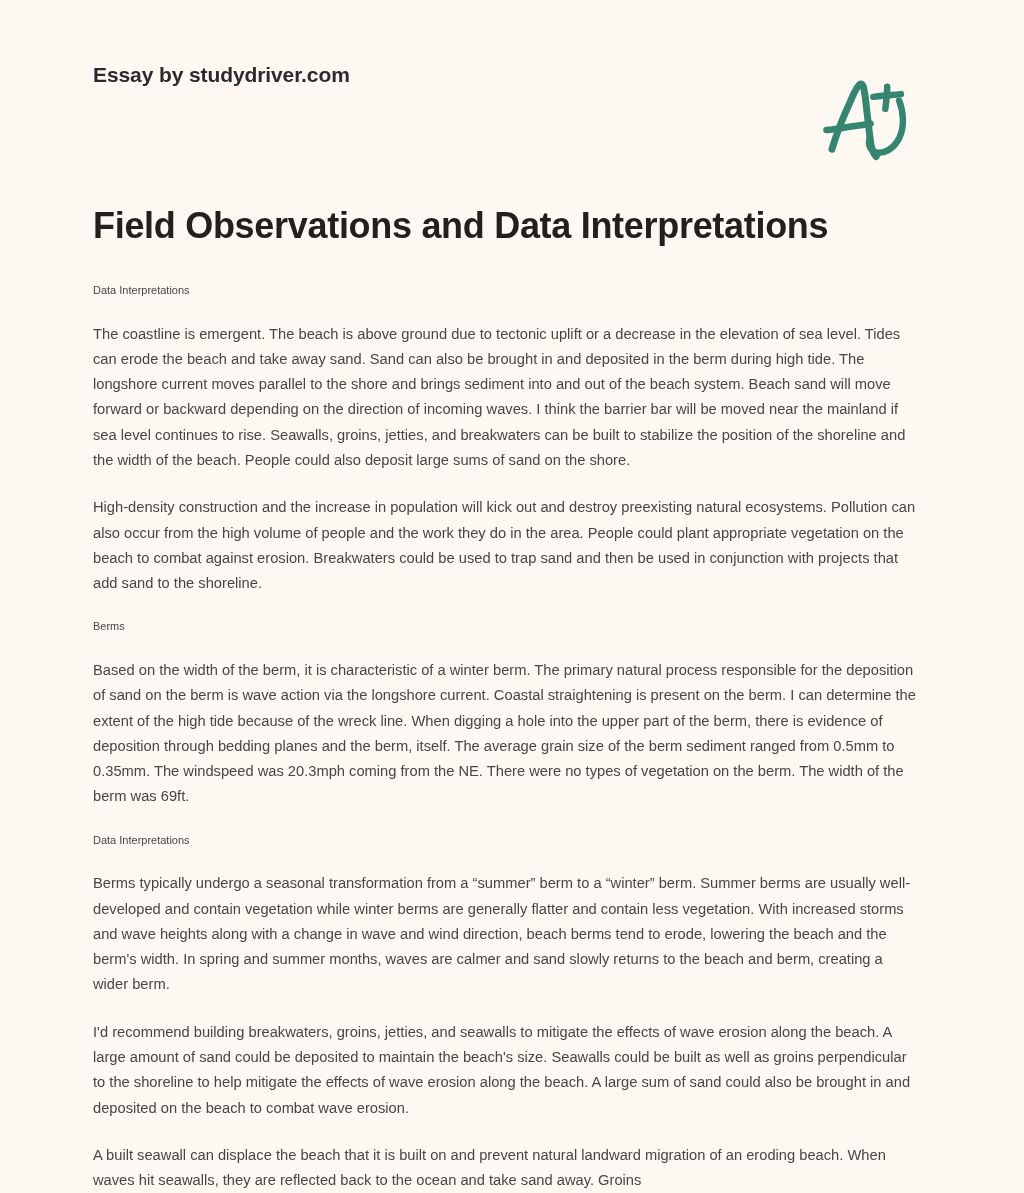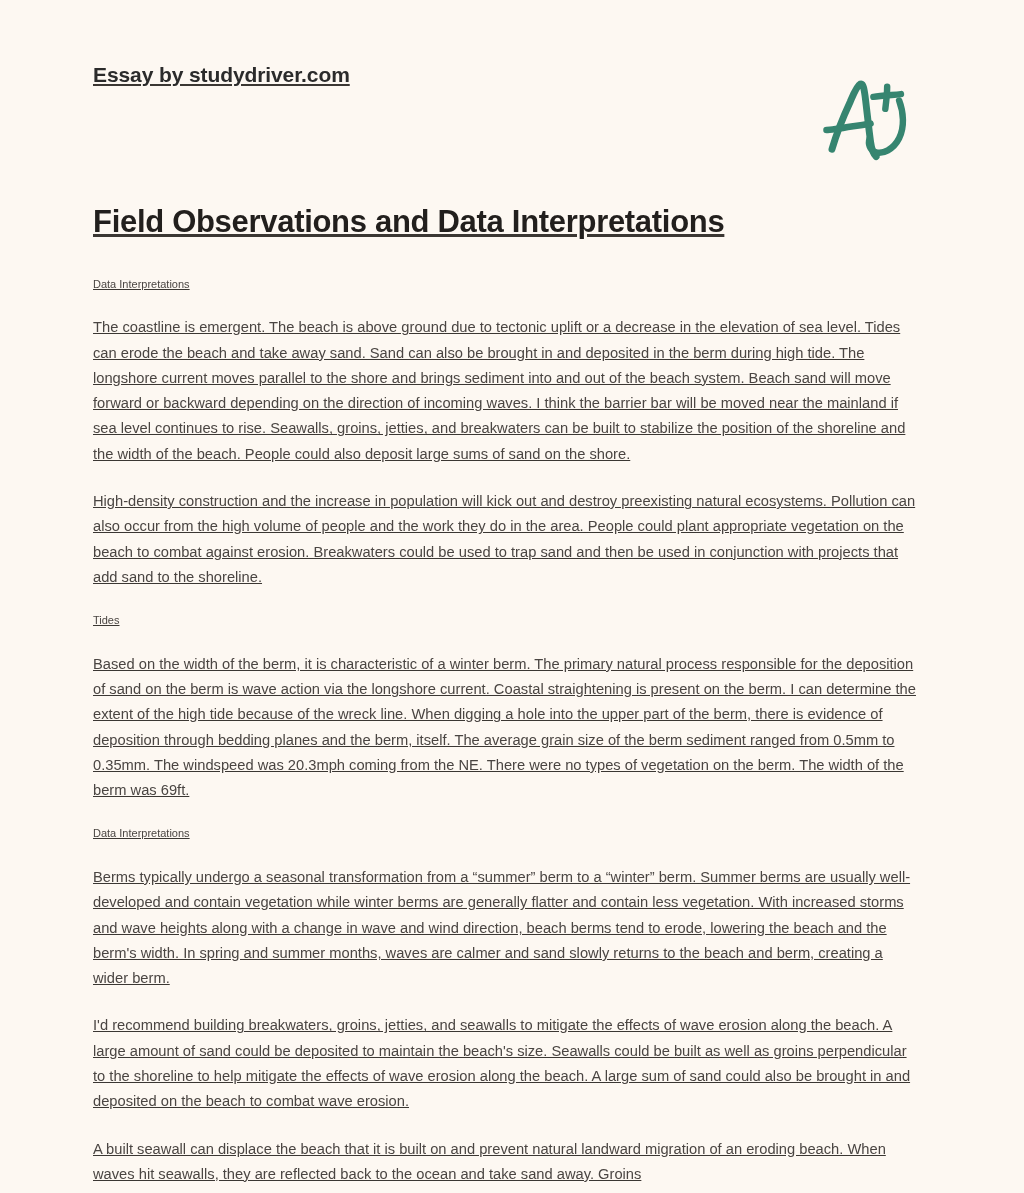--- a/index.html
+++ b/index.html
@@ -15,21 +15,20 @@
     overflow: hidden;
     position: relative;
   }
 
   .page {
     position: relative;
     width: 1024px;
     height: 1193px;
     box-sizing: border-box;
     padding: 0 93px 0 93px;
-    text-decoration: underline;
   }
 
   
   .header {
     position: relative;
     padding-top: 62px;
     height: 118px;
     box-sizing: border-box;
   }
 
@@ -72,21 +71,21 @@
     width: 92px;
     height: 92px;
   }
 
   
   .article {
     padding-top: 85px;
   }
 
   .article-title {
-    font-size: 31px;
+    font-size: 36px;
     font-weight: bold;
     color: #221f1d;
     letter-spacing: -0.3px;
     line-height: 1.25;
     margin: 0 0 34px 0;
   }
 
   .section-label {
     font-size: 11px;
     color: #4a4542;
@@ -132,21 +131,21 @@
       </g>
     </svg>
   </div>
 
   <div class="article">
     <h1 class="article-title">Field Observations and Data Interpretations</h1>
 
     <div class="section-label">Data Interpretations</div>
     <p class="para">The coastline is emergent. The beach is above ground due to tectonic uplift or a decrease in the elevation of sea level. Tides can erode the beach and take away sand. Sand can also be brought in and deposited in the berm during high tide. The longshore current moves parallel to the shore and brings sediment into and out of the beach system. Beach sand will move forward or backward depending on the direction of incoming waves. I think the barrier bar will be moved near the mainland if sea level continues to rise. Seawalls, groins, jetties, and breakwaters can be built to stabilize the position of the shoreline and the width of the beach. People could also deposit large sums of sand on the shore.</p>
     <p class="para">High-density construction and the increase in population will kick out and destroy preexisting natural ecosystems. Pollution can also occur from the high volume of people and the work they do in the area. People could plant appropriate vegetation on the beach to combat against erosion. Breakwaters could be used to trap sand and then be used in conjunction with projects that add sand to the shoreline.</p>
-    <div class="section-label">Tides</div>
+    <div class="section-label">Berms</div>
     <p class="para">Based on the width of the berm, it is characteristic of a winter berm. The primary natural process responsible for the deposition of sand on the berm is wave action via the longshore current. Coastal straightening is present on the berm. I can determine the extent of the high tide because of the wreck line. When digging a hole into the upper part of the berm, there is evidence of deposition through bedding planes and the berm, itself. The average grain size of the berm sediment ranged from 0.5mm to 0.35mm. The windspeed was 20.3mph coming from the NE. There were no types of vegetation on the berm. The width of the berm was 69ft.</p>
     <div class="section-label">Data Interpretations</div>
     <p class="para">Berms typically undergo a seasonal transformation from a “summer” berm to a “winter” berm. Summer berms are usually well-developed and contain vegetation while winter berms are generally flatter and contain less vegetation. With increased storms and wave heights along with a change in wave and wind direction, beach berms tend to erode, lowering the beach and the berm's width. In spring and summer months, waves are calmer and sand slowly returns to the beach and berm, creating a wider berm.</p>
     <p class="para">I'd recommend building breakwaters, groins, jetties, and seawalls to mitigate the effects of wave erosion along the beach. A large amount of sand could be deposited to maintain the beach's size. Seawalls could be built as well as groins perpendicular to the shoreline to help mitigate the effects of wave erosion along the beach. A large sum of sand could also be brought in and deposited on the beach to combat wave erosion.</p>
     <p class="para">A built seawall can displace the beach that it is built on and prevent natural landward migration of an eroding beach. When waves hit seawalls, they are reflected back to the ocean and take sand away. Groins</p>
   </div>
 
 </div>
 
 </body></html>

